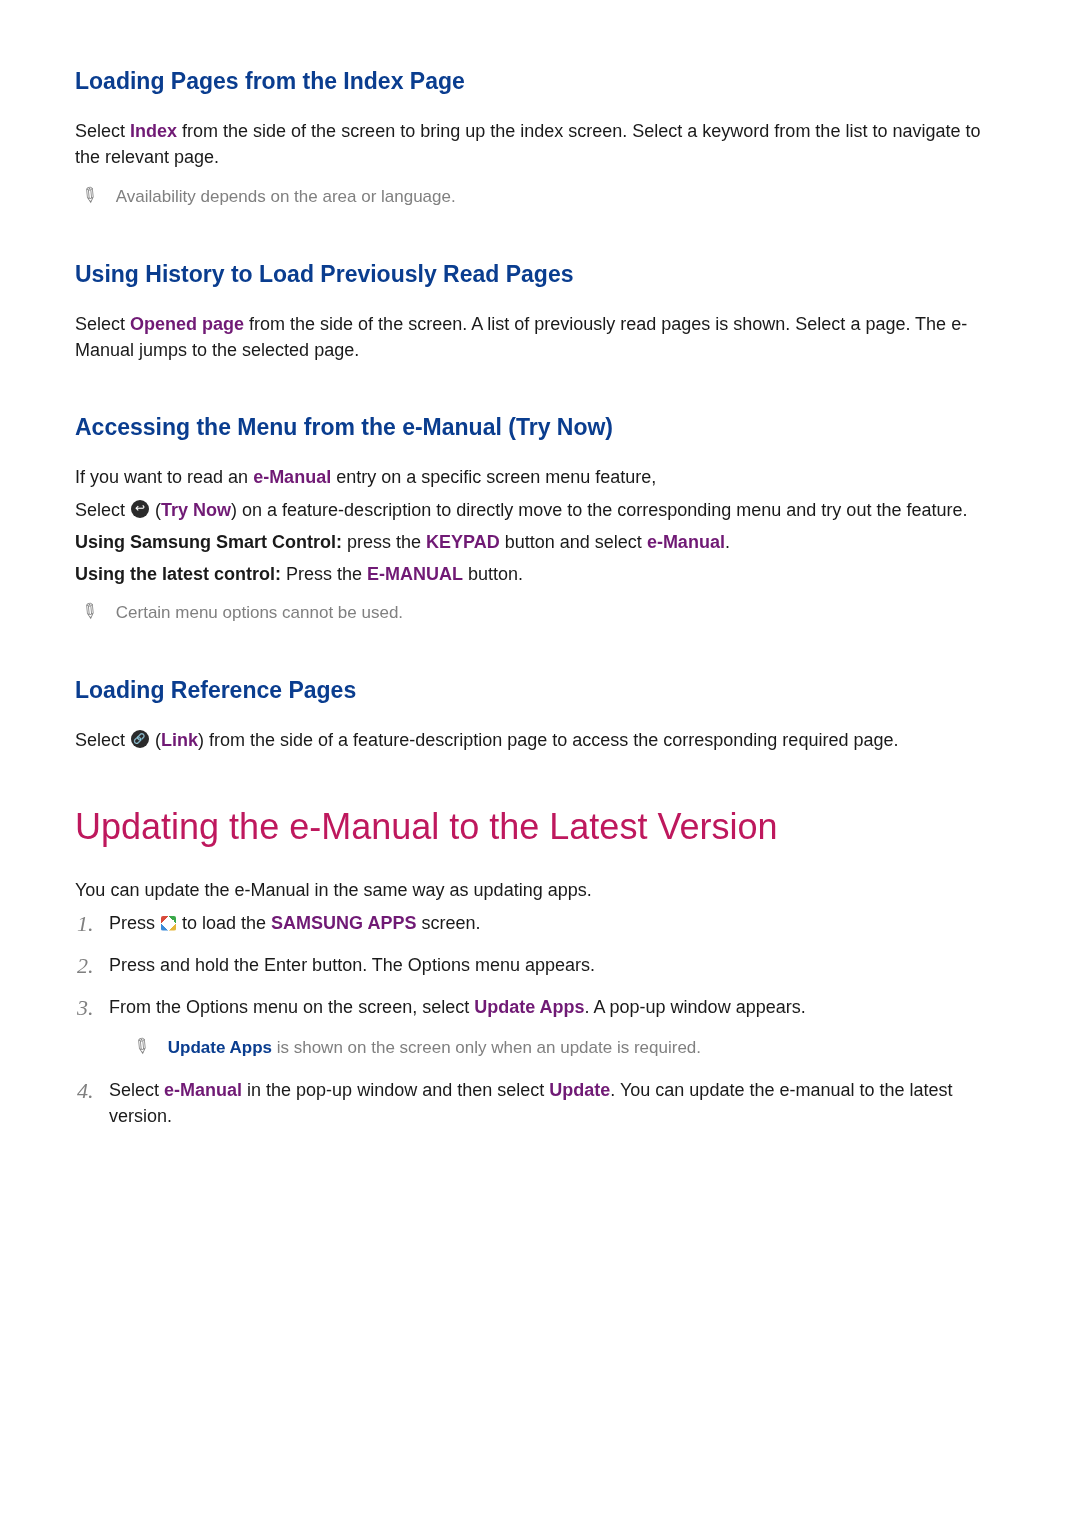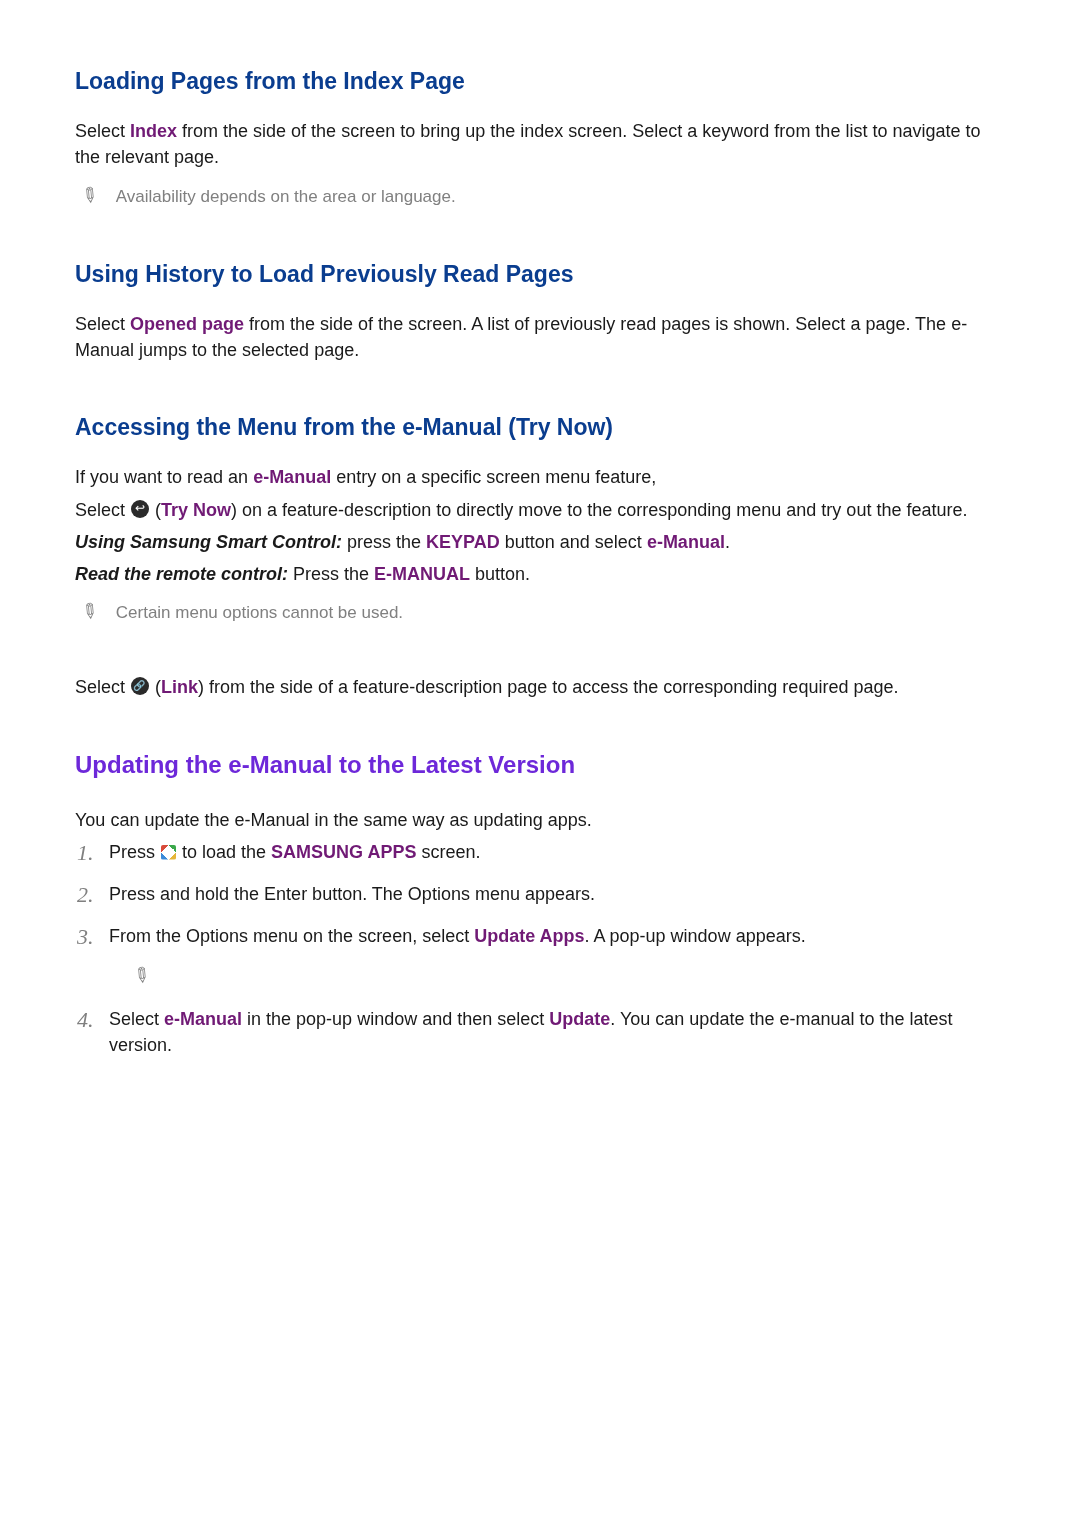--- a/index.html
+++ b/index.html
@@ -12,30 +12,30 @@
       font-size: 18px;
       line-height: 1.45;
     }
     h2 {
       color: #0a3d8f;
       font-size: 23px;
       font-weight: 600;
       margin-bottom: 20px;
     }
     h1 {
-      color: #6d28d9;
-      font-size: 24px;
-      font-weight: 700;
+      color: #be185d;
+      font-size: 36px;
+      font-weight: 400;
       margin-top: 36px;
       margin-bottom: 24px;
     }
     .section { margin-bottom: 48px; }
     p { margin-bottom: 6px; }
     .hl { color: #701a75; font-weight: 600; }
-    strong { font-weight: bold; font-style: italic; }
+    strong { font-weight: bold; }
     .note {
       display: flex;
       align-items: baseline;
       font-family: Helvetica, Arial, sans-serif;
       margin-top: 10px;
       margin-left: 6px;
       color: #808080;
       font-size: 17px;
     }
     .note-inner { display:inline; }
@@ -118,46 +118,48 @@
   <p>
     <span>If you want to read an </span><span class="hl">e-Manual</span><span> entry on a specific screen menu feature,</span>
   </p>
   <p>
     <span>Select </span><span class="circ-e"></span><span> (</span><span class="hl">Try Now</span><span>) on a feature-description to directly move to the corresponding menu and try out the feature.</span>
   </p>
   <p>
     <strong>Using Samsung Smart Control:</strong><span> press the </span><span class="hl">KEYPAD</span><span> button and select </span><span class="hl">e-Manual</span><span>.</span>
   </p>
   <p>
-    <strong>Read the remote control:</strong><span> Press the </span><span class="hl">E-MANUAL</span><span> button.</span>
+    <strong>Using the latest control:</strong><span> Press the </span><span class="hl">E-MANUAL</span><span> button.</span>
   </p>
   <div class="note">
     <span class="note-icon">✎</span>
     <span>Certain menu options cannot be used.</span>
   </div>
 </div>
 
 <div class="section">
+  <h2>Loading Reference Pages</h2>
   <p>
     <span>Select </span><span class="circ-l"></span><span> (</span><span class="hl">Link</span><span>) from the side of a feature-description page to access the corresponding required page.</span>
   </p>
 </div>
 
 <h1>Updating the e-Manual to the Latest Version</h1>
 <p>You can update the e-Manual in the same way as updating apps.</p>
 
 <ol>
   <li>
     <span>Press </span><span class="home-icon"></span><span> to load the </span><span class="hl">SAMSUNG APPS</span><span> screen.</span>
   </li>
   <li>
     <span>Press and hold the Enter button. The Options menu appears.</span>
   </li>
   <li>
     <span>From the Options menu on the screen, select </span><span class="hl">Update Apps</span><span>. A pop-up window appears.</span>
     <div class="note">
       <span class="note-icon">✎</span>
+      <span class="note-inner"><span class="note-hl">Update Apps</span><span> is shown on the screen only when an update is required.</span></span>
     </div>
   </li>
   <li>
     <span>Select </span><span class="hl">e-Manual</span><span> in the pop-up window and then select </span><span class="hl">Update</span><span>. You can update the e-manual to the latest version.</span>
   </li>
 </ol>
 
 </body></html>

